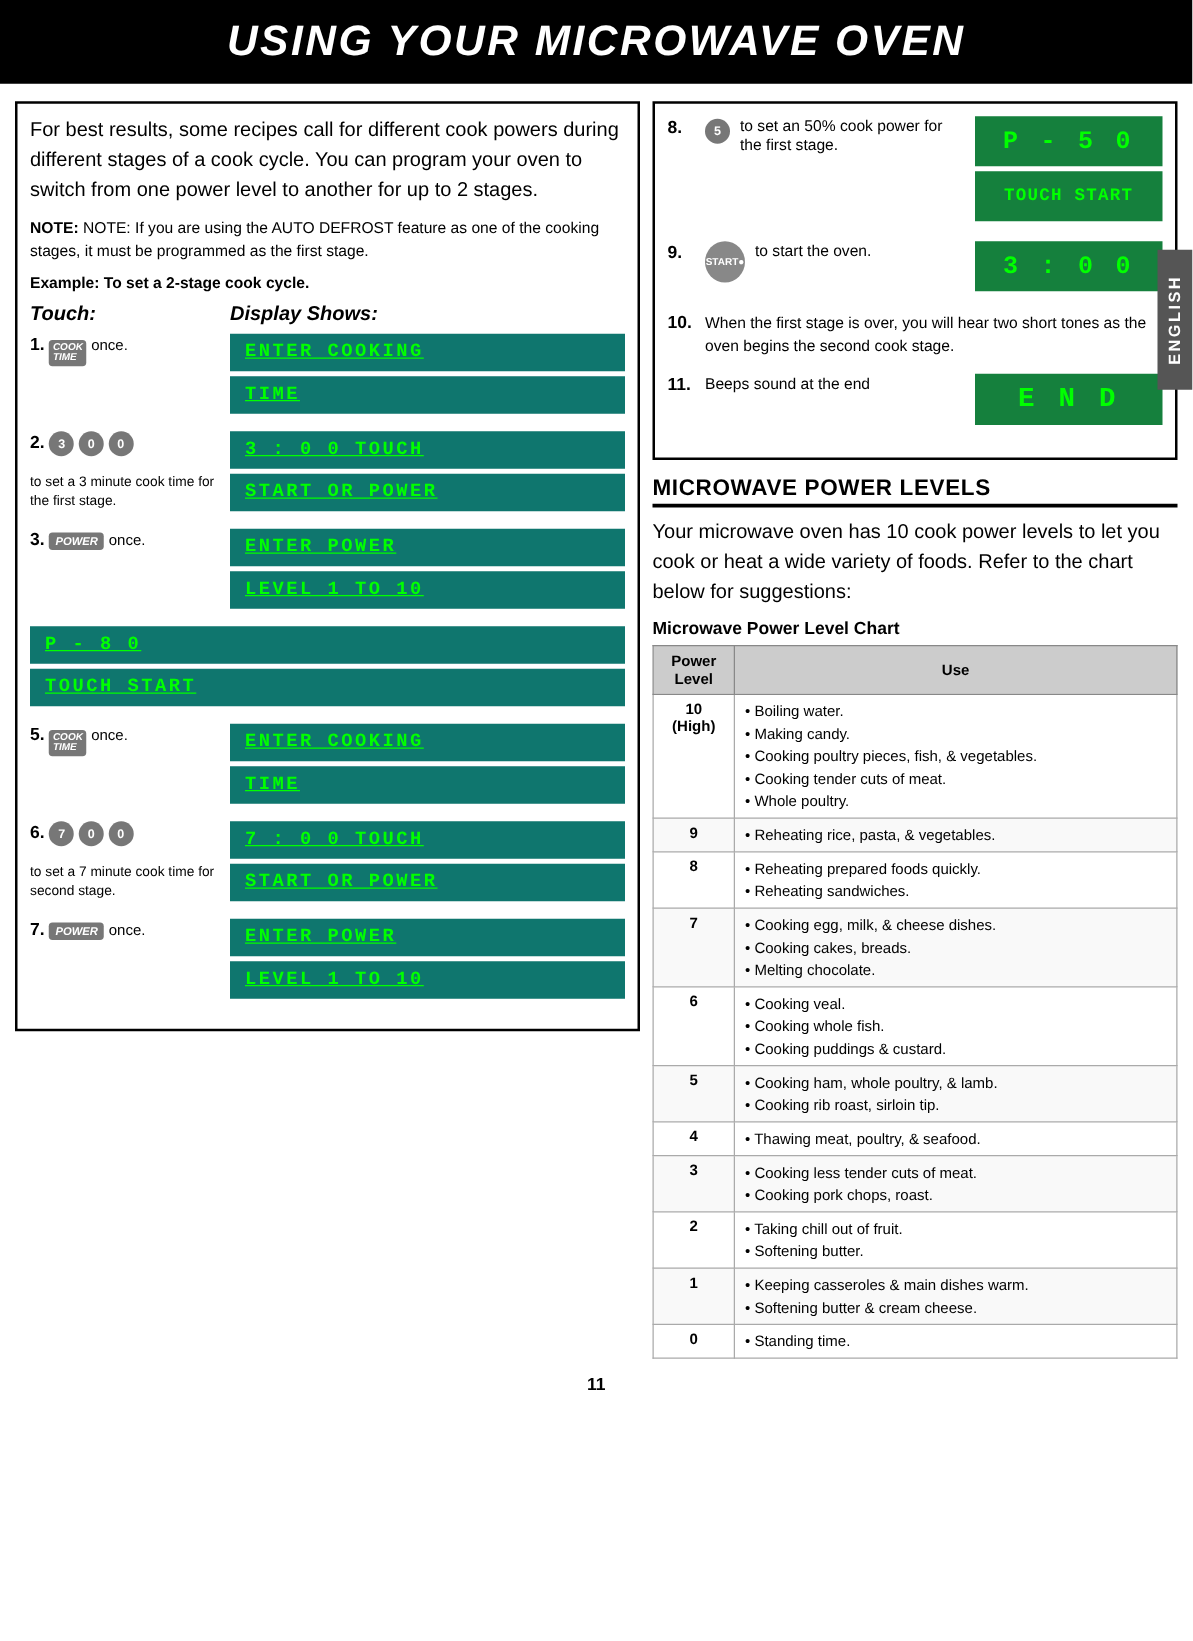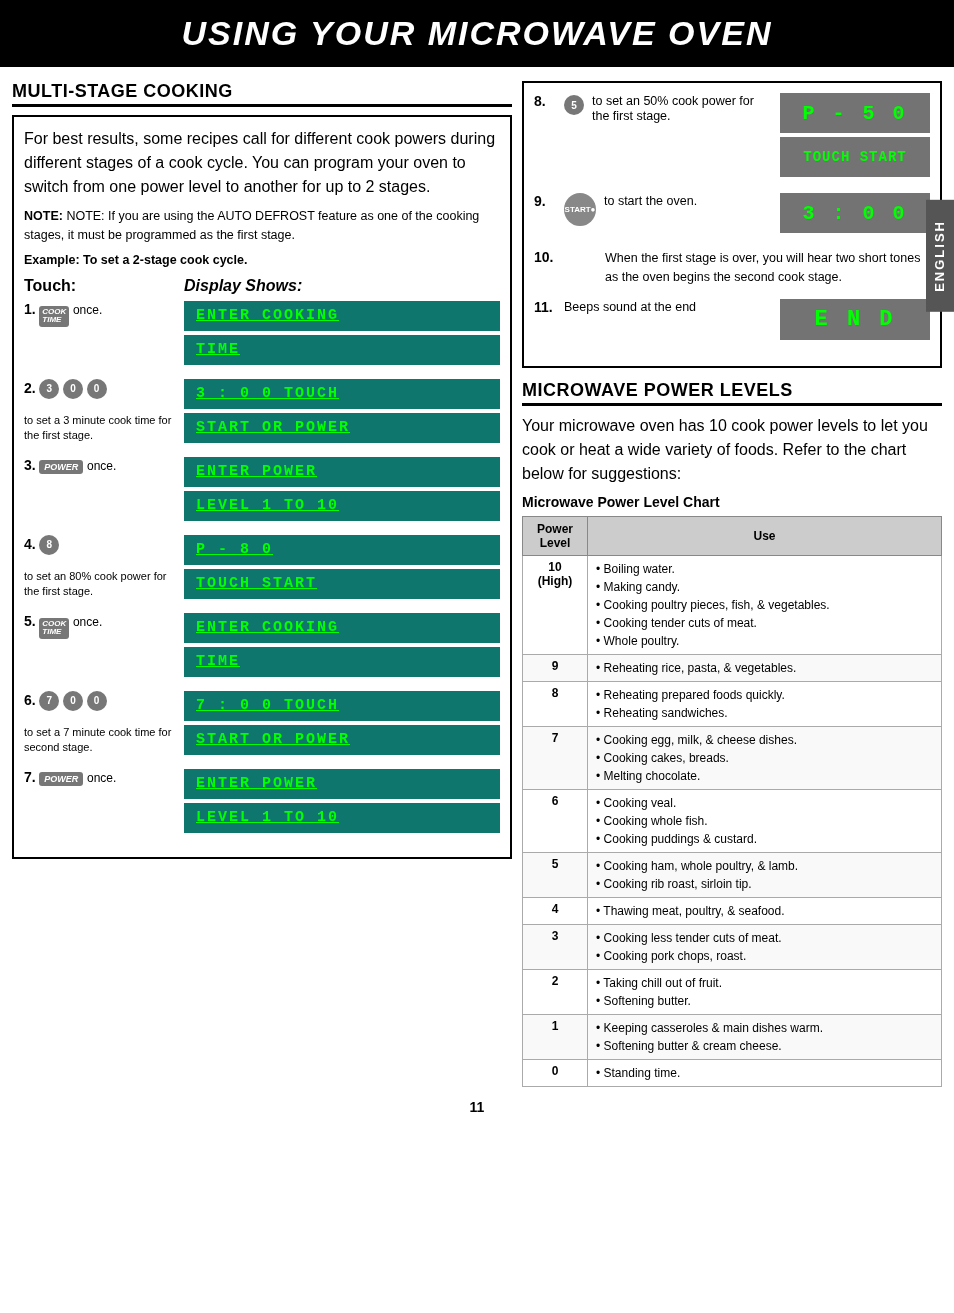--- a/index.html
+++ b/index.html
@@ -83,20 +83,21 @@
     .touch-display-header {
       display: flex;
       gap: 0;
       margin-bottom: 6px;
     }
 
     .touch-col-header {
       font-size: 16px;
       font-weight: 900;
       width: 160px;
+      font-style: italic;
     }
 
     .display-col-header {
       font-size: 16px;
       font-weight: 900;
       font-style: italic;
     }
 
     .step-row {
       display: flex;
@@ -154,21 +155,21 @@
       font-weight: bold;
       min-width: 22px;
     }
 
     .right-display {
       width: 150px;
       flex-shrink: 0;
     }
 
     .display-screen-right {
-      background: #737373;
+      background: #15803d;
       color: #00ff00;
       font-family: 'Courier New', monospace;
       font-size: 20px;
       font-weight: bold;
       padding: 8px 12px;
       margin-bottom: 4px;
       letter-spacing: 3px;
       text-align: center;
       min-height: 40px;
       display: flex;
@@ -306,21 +307,20 @@
 <body>
 
 <div class="page-header">
   <h1>USING YOUR MICROWAVE OVEN</h1>
 </div>
 
 <div class="main-content">
 
   <div class="left-column">
 
-    <div class="section-title">MULTI-STAGE COOKING</div>
 
     <div class="multi-stage-box">
       <p class="intro-text">For best results, some recipes call for different cook powers during different stages of a cook cycle. You can program your oven to switch from one power level to another for up to 2 stages.</p>
       <p class="note-text">
         <strong>NOTE:</strong> <span style="display:inline;">NOTE: If you are using the AUTO DEFROST feature as one of the cooking stages, it must be programmed as the first stage.</span>
       </p>
       <p class="example-text">Example: To set a 2-stage cook cycle.</p>
 
       <div class="touch-display-header">
         <div class="touch-col-header">Touch:</div>
@@ -359,25 +359,20 @@
           <span class="power-btn">POWER</span>
           <span style="font-size:12px;"> once.</span>
         </div>
         <div class="step-right">
           <div class="display-screen">ENTER POWER</div>
           <div class="display-screen">LEVEL 1 TO 10</div>
         </div>
       </div>
 
       <div class="step-row">
-        <div class="step-left">
-          <span class="step-num">4.</span>
-          <span class="num-btn">8</span>
-          <div class="step-sub-text">to set an 80% cook power for the first stage.</div>
-        </div>
         <div class="step-right">
           <div class="display-screen">P - 8 0</div>
           <div class="display-screen">TOUCH START</div>
         </div>
       </div>
 
       <div class="step-row">
         <div class="step-left">
           <span class="step-num">5.</span>
           <span class="cook-time-btn">COOK<br>TIME</span>
@@ -444,21 +439,21 @@
             <span style="font-size:12.5px;">to start the oven.</span>
           </div>
           <div class="right-display">
             <div class="display-screen-right">3 : 0 0</div>
           </div>
         </div>
       </div>
 
       <div class="right-step-row">
         <div class="right-step-num">10.</div>
-        <div style="flex:1;margin-left:41px;">
+        <div style="flex:1;">
           <span style="font-size:12.5px; line-height:1.5;">When the first stage is over, you will hear two short tones as the oven begins the second cook stage.</span>
         </div>
       </div>
 
       <div class="right-step-row">
         <div class="right-step-num">11.</div>
         <div style="display:flex; align-items:flex-start; gap:8px; flex:1;">
           <div style="flex:1;">
             <span style="font-size:12.5px;">Beeps sound at the end</span>
           </div>

